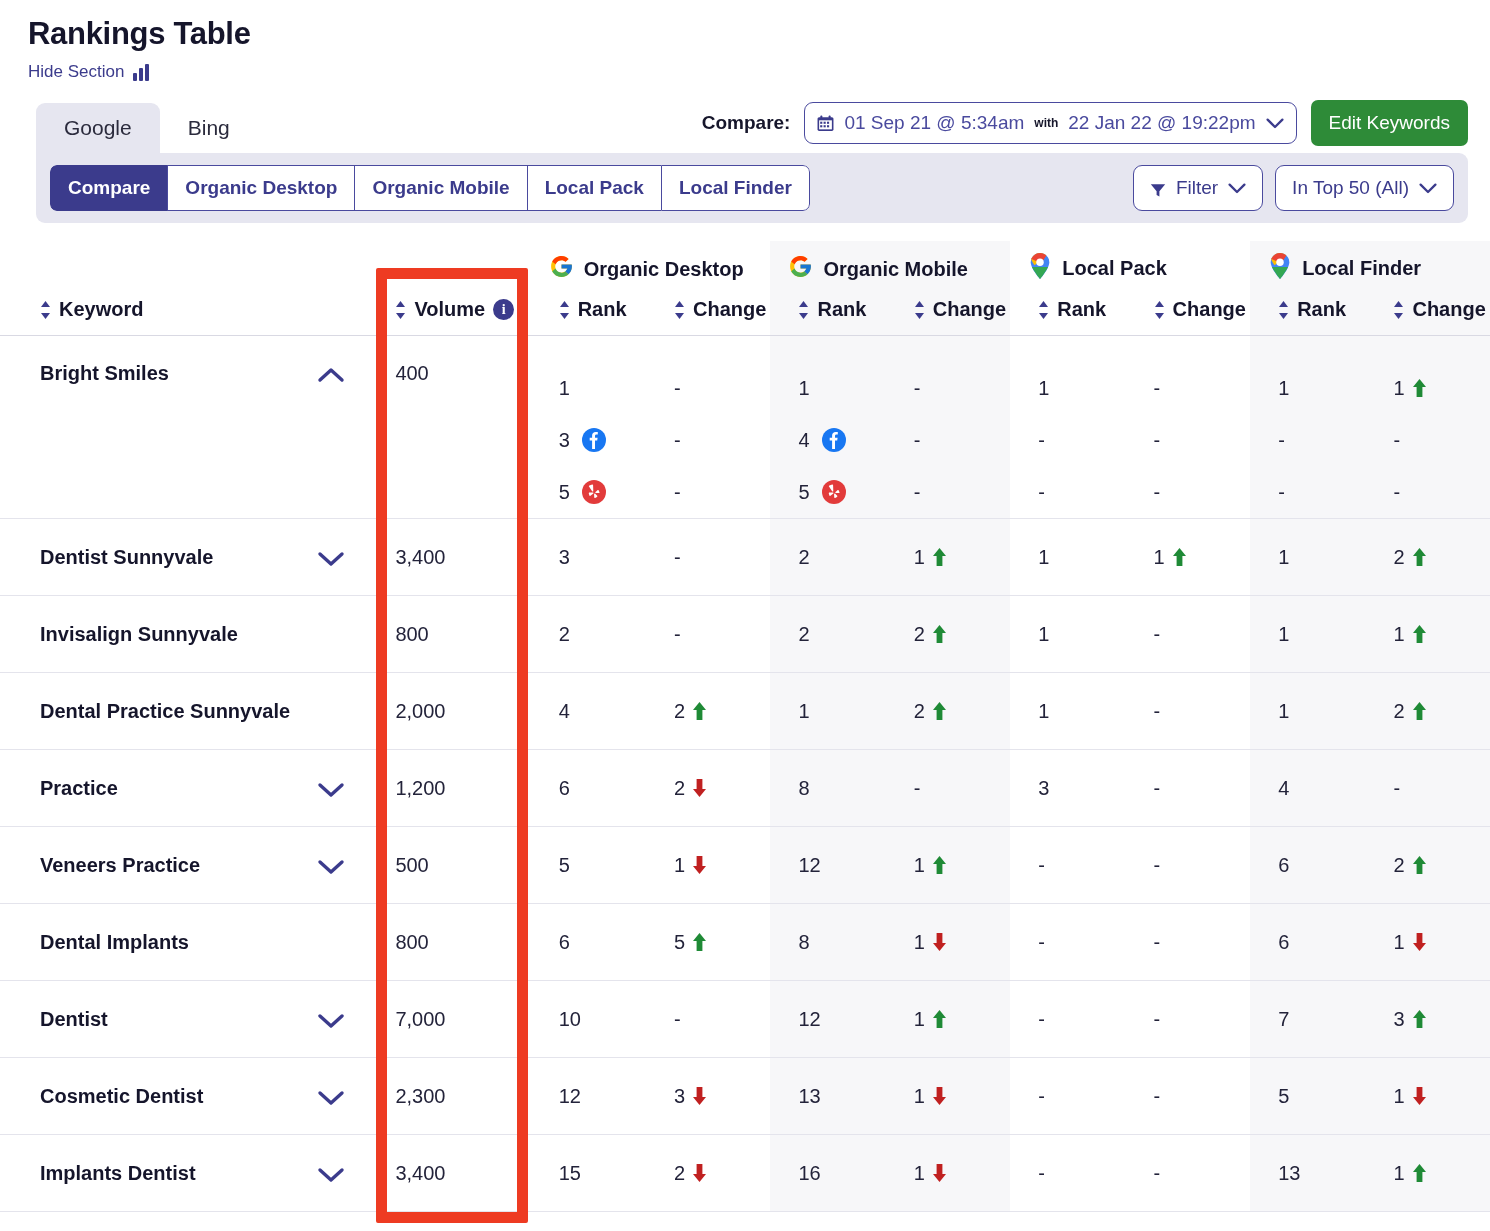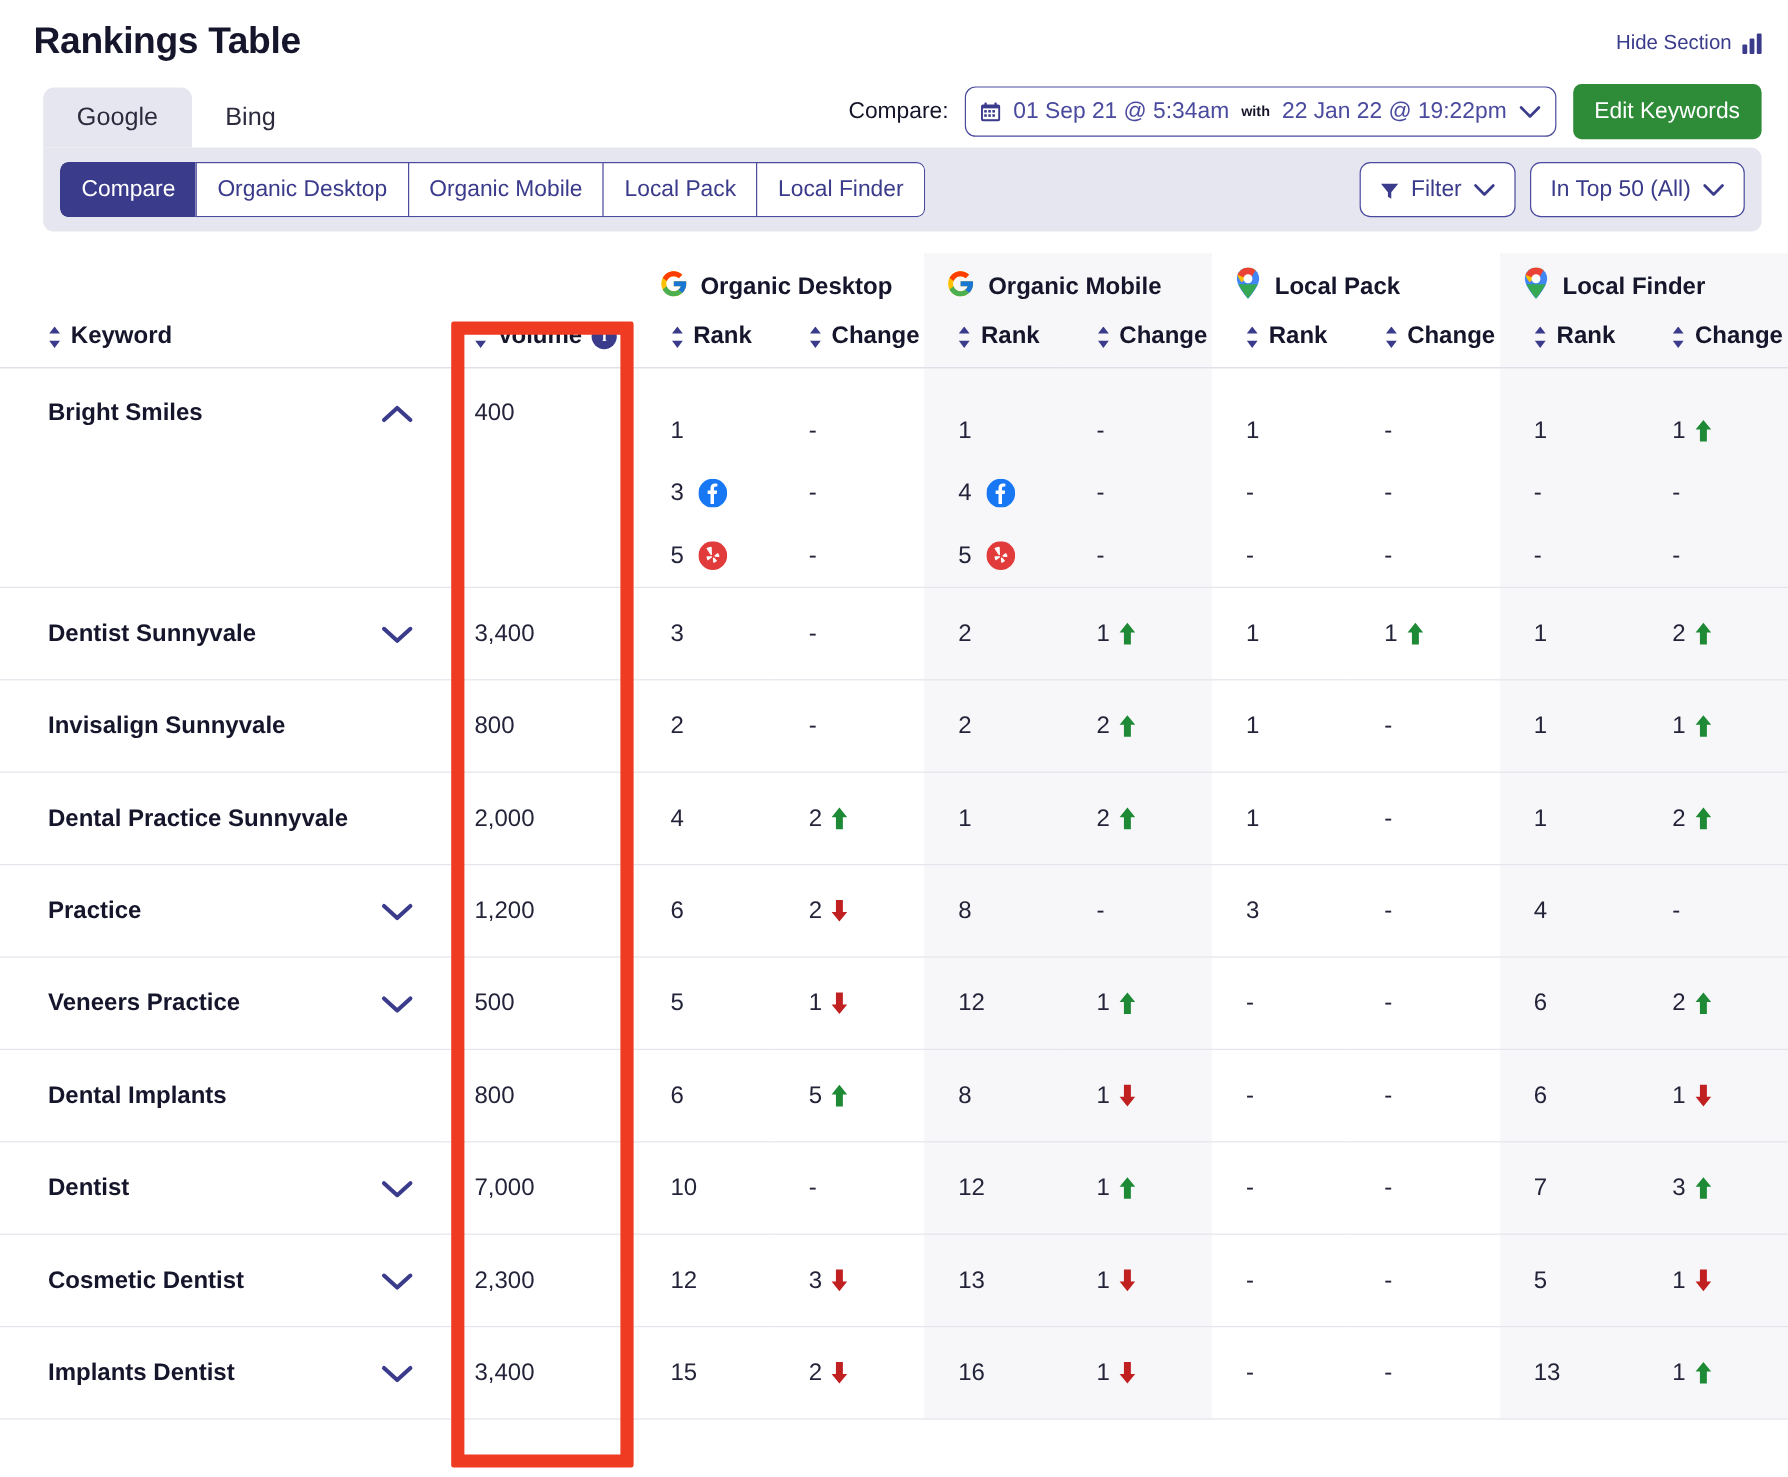--- a/index.html
+++ b/index.html
@@ -9,20 +9,21 @@
     font-family: "Liberation Sans", sans-serif;
     color: #1d1d2c;
     overflow: hidden;
     position: relative;
   }
 
   
   .page-head {
     display: flex; align-items: flex-start; justify-content: space-between;
     padding: 16px 22px 0 28px;
+    flex-direction: column;
   }
   .page-title {
     font-size: 31px; font-weight: bold; color: #15152b; letter-spacing: -0.3px;
   }
   .hide-section {
     display: flex; align-items: center; gap: 9px;
     color: #3b3b8c; font-size: 17px; cursor: pointer; padding-top: 10px;
   }
   .bars-icon { display: flex; align-items: flex-end; gap: 2px; height: 17px; }
   .bars-icon i { display: block; width: 4px; background: #3b3b8c; border-radius: 1px; }
@@ -38,21 +39,21 @@
     font-size: 21px; padding: 12px 28px 12px 28px;
     color: #2b2b3d; cursor: pointer;
     border-radius: 9px 9px 0 0; line-height: 1.25;
   }
   .engine-tab.active { background: #e6e6f0; }
 
   .compare-controls {
     margin-left: auto; display: flex; align-items: center; gap: 14px;
     padding-bottom: 7px;
   }
-  .compare-label { font-size: 19px; font-weight: normal; color: #16162b; }
+  .compare-label { font-size: 19px; font-weight: bold; color: #16162b; }
   .date-pill {
     display: flex; align-items: center; gap: 10px;
     border: 1.5px solid #4a4a9e; border-radius: 9px;
     padding: 9px 12px; font-size: 19px; color: #4a4a9e; cursor: pointer;
     background: #fff; white-space: nowrap;
   }
   .date-pill .with { color: #16162b; font-weight: bold; font-size: 12px; }
   .cal-icon { display:inline-block; width: 17px; height: 17px; position: relative; }
   .cal-icon svg { display:block; }
   .chev { display:inline-block; width: 18px; height: 11px; }
@@ -62,21 +63,21 @@
     border: none; border-radius: 7px; padding: 12px 18px; cursor: pointer;
     font-family: inherit; white-space: nowrap;
   }
 
   
   .segbar {
     background: #e6e6f0; border-radius: 0 9px 9px 9px;
     margin: 0 22px 0 36px; padding: 12px 14px;
     display: flex; align-items: center; gap: 0;
   }
-  .seg-group { display: flex; border-radius: 7px; overflow: hidden; }
+  .seg-group { display: flex; border-radius: 7px; overflow: hidden; font-weight: bold; }
   .seg {
     font-size: 19px; padding: 11px 17px; background: #fff; color: #3b3b8c;
     border: 1.5px solid #4a4a9e; border-right-width: 0; cursor: pointer;
     white-space: nowrap;
   }
   .seg:first-child { border-radius: 7px 0 0 7px; }
   .seg:last-child { border-radius: 0 7px 7px 0; border-right-width: 1.5px; }
   .seg.active { background: #3b3b8c; color: #fff; border-color: #3b3b8c; }
   .seg-right { margin-left: auto; display: flex; gap: 12px; }
   .pill-btn {

